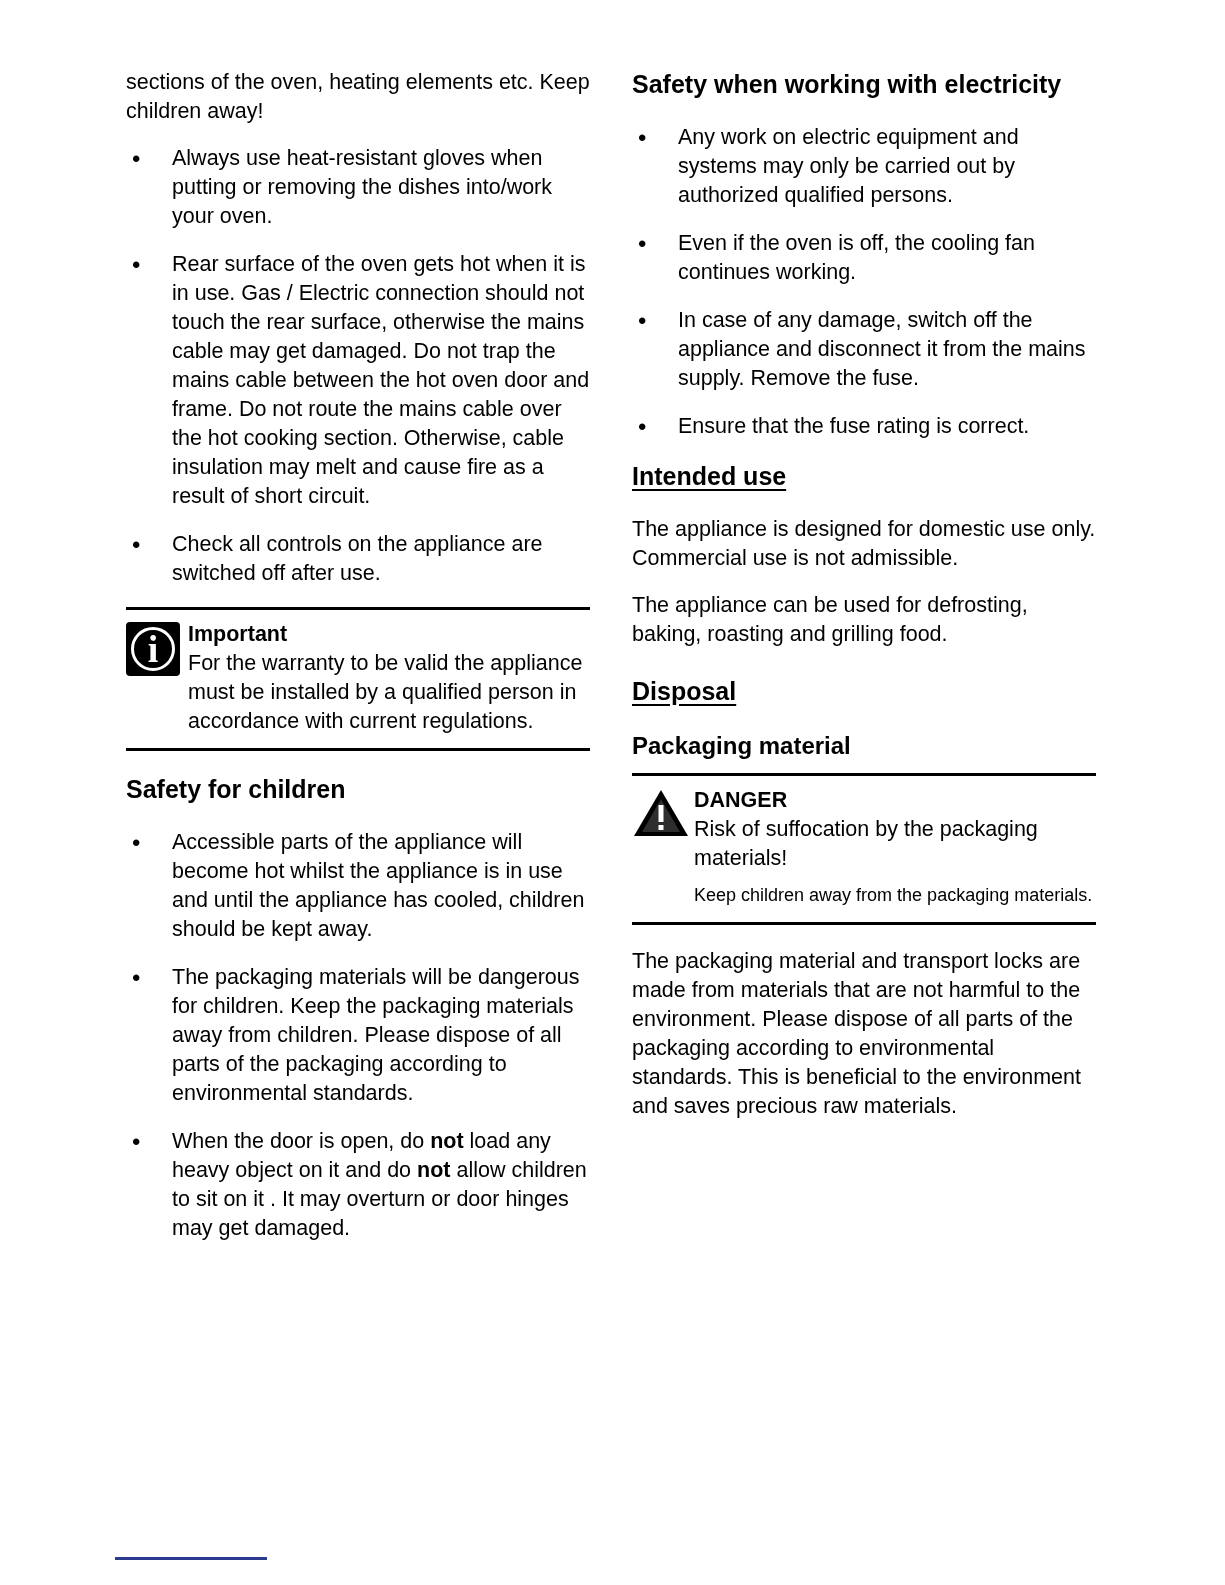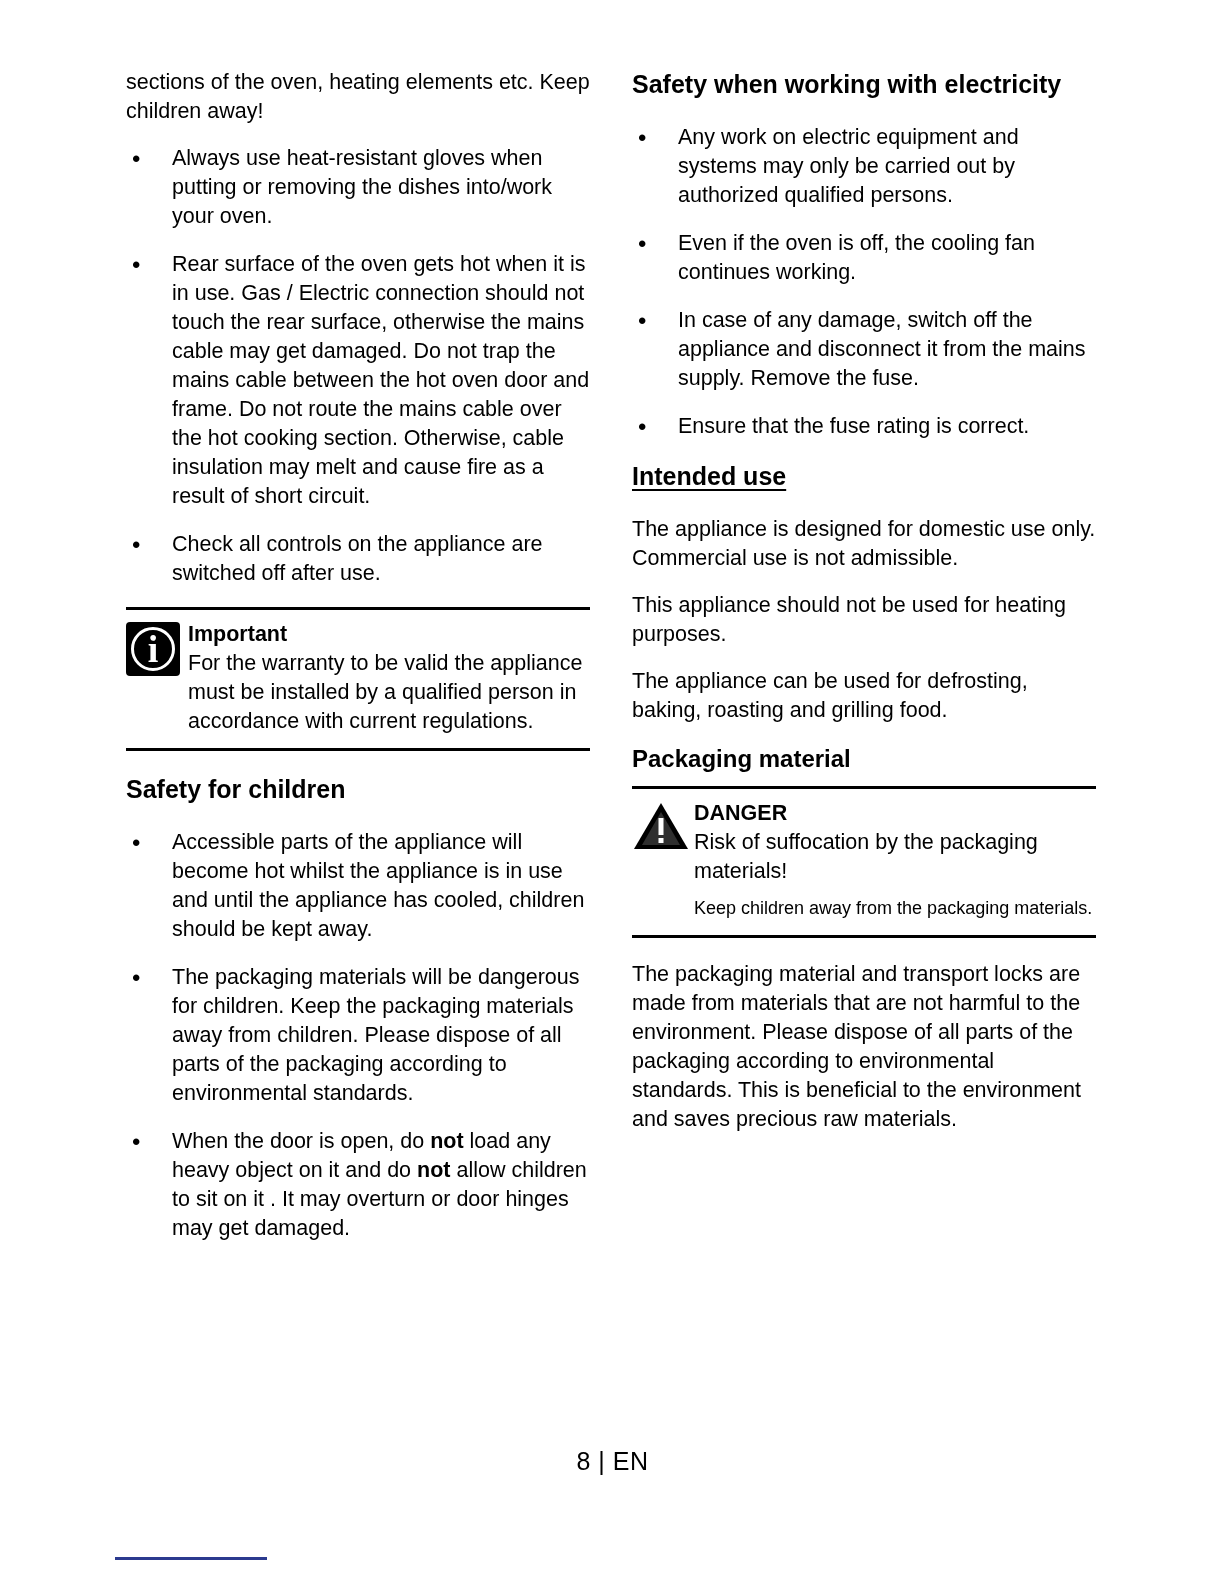--- a/index.html
+++ b/index.html
@@ -251,23 +251,23 @@
         </li>
         <li class="bullet">
           <span class="dot">•</span>
           <span class="btext">Ensure that the fuse rating is correct.</span>
         </li>
       </ul>
 
       <h2 class="sec underline">Intended use</h2>
 
       <p class="para">The appliance is designed for domestic use only. Commercial use is not admissible.</p>
-      <p class="para">This appliance should not be used for heating purposes.</p>
       <p class="para">The appliance can be used for defrosting, baking, roasting and grilling food.</p>
 
+      <h2 class="sec underline" style="margin-top:26px;">Disposal</h2>
 
       <h3 class="sub">Packaging material</h3>
 
       <div class="notebox">
         <div class="note-row">
           <div class="note-icon">
             <span class="icon-danger">
               <svg width="58" height="50" viewBox="0 0 58 50" aria-hidden="true">
                 <polygon points="29,2 56,48 2,48" fill="#000"></polygon>
                 <polygon points="29,11 48,44 10,44" fill="#ffffff" opacity="0.18"></polygon>
@@ -283,16 +283,15 @@
         </div>
         <div class="note-indent">Keep children away from the packaging materials.</div>
       </div>
 
       <p class="para">The packaging material and transport locks are made from materials that are not harmful to the environment. Please dispose of all parts of the packaging according to environmental standards. This is beneficial to the environment and saves precious raw materials.</p>
 
     </div>
 
   </div>
 
-  <div class="footer">8 | EN</div>
   <div class="edge-mark"></div>
 
 </div>
 
 </body></html>

